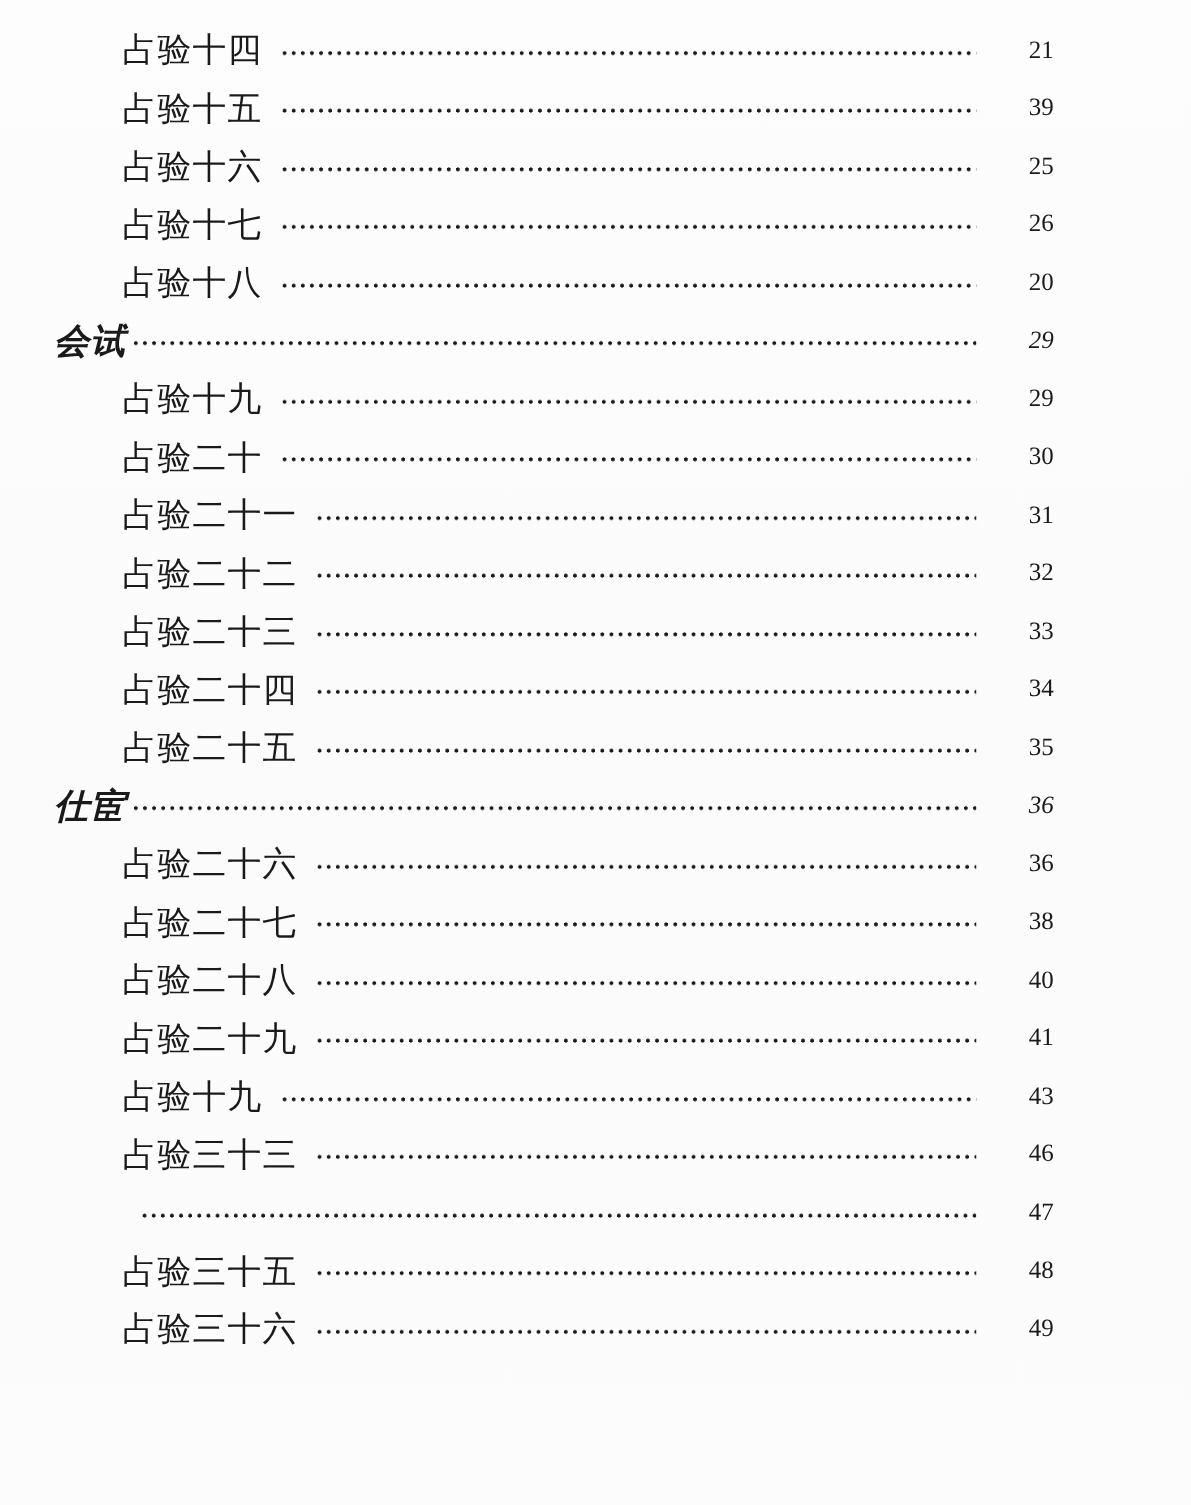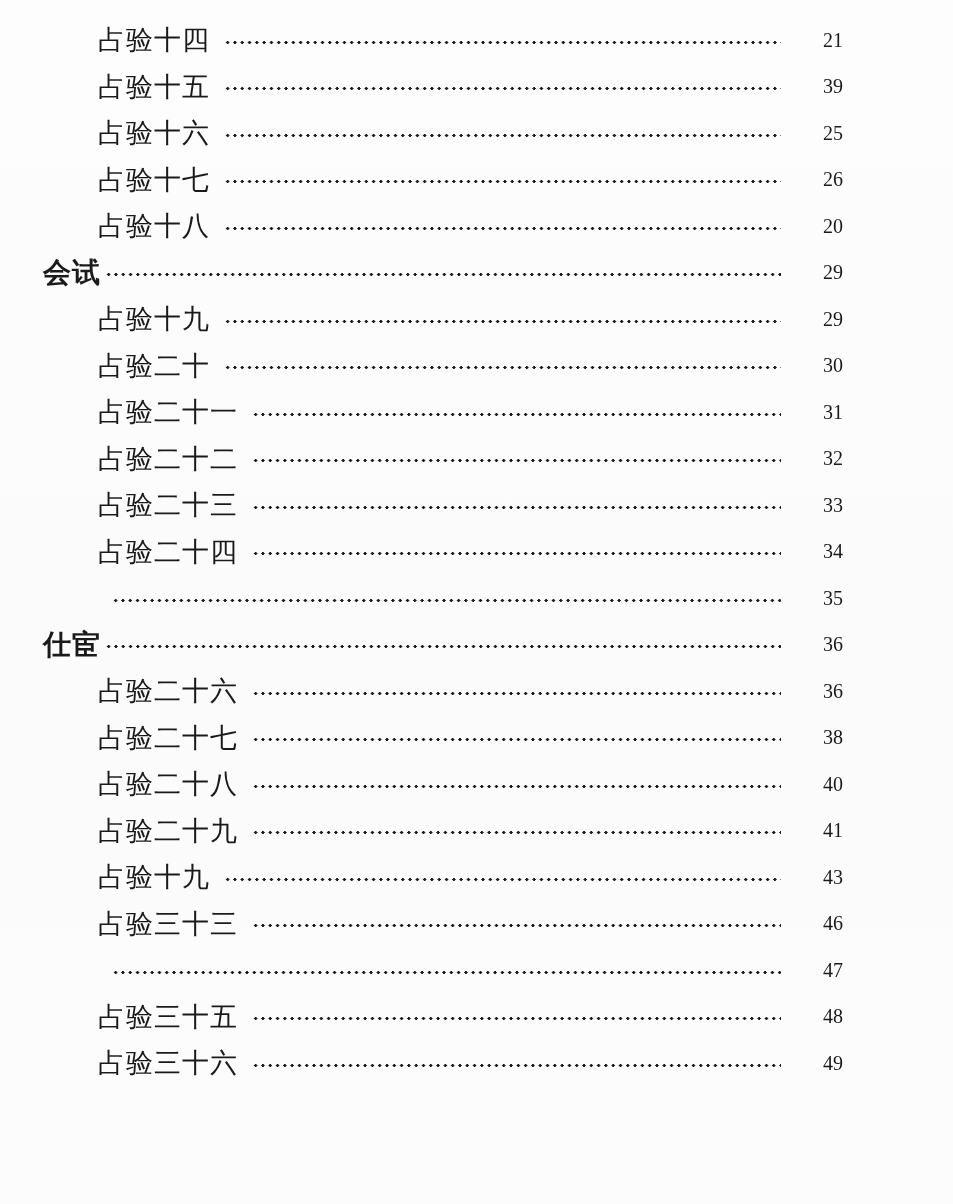--- a/index.html
+++ b/index.html
@@ -30,20 +30,21 @@
   }
   .row.sub {
     padding-left: 98px;
     font-size: 27px;
   }
   .row.section {
     padding-left: 43px;
     font-size: 28px;
     font-weight: 700;
     font-family: "Liberation Sans", sans-serif;
+    font-style: italic;
   }
   .label {
     white-space: nowrap;
     letter-spacing: 1px;
   }
   .leader {
     flex: 1;
     height: 5px;
     margin-right: 18px;
     position: relative;
@@ -135,20 +136,21 @@
       <span class="pagenum">33</span>
     </div>
 
     <div class="row sub">
       <span class="label">占验二十四</span>
       <span class="leader"></span>
       <span class="pagenum">34</span>
     </div>
 
     <div class="row sub">
+      <span class="label">占验二十五</span>
       <span class="leader"></span>
       <span class="pagenum">35</span>
     </div>
 
     <div class="row section">
       <span class="label">仕宦</span>
       <span class="leader"></span>
       <span class="pagenum">36</span>
     </div>
 

